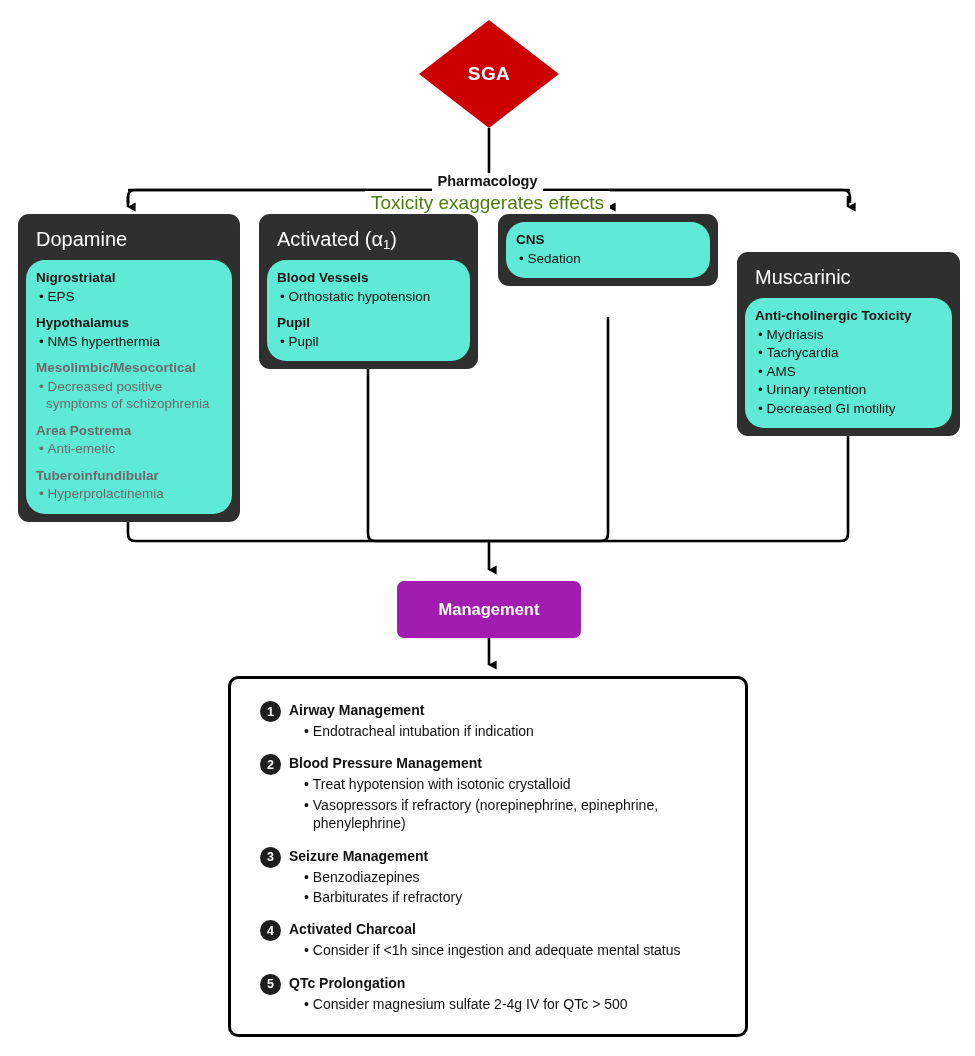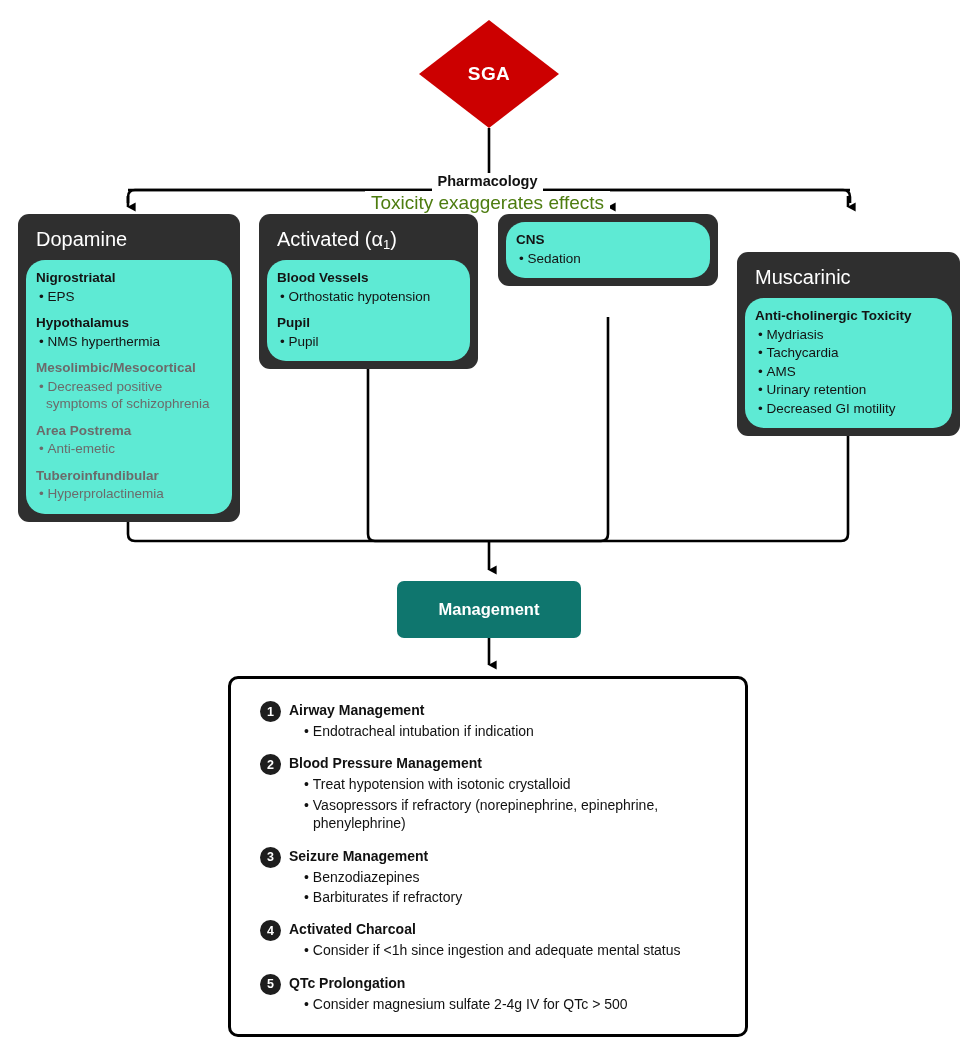--- a/index.html
+++ b/index.html
@@ -125,21 +125,21 @@
   .grp.muted .grp-head,
   .grp.muted .grp-item { color: #6b6b6b; }
 
   
   .mgmt-pill {
     position: absolute;
     left: 397px;
     top: 581px;
     width: 184px;
     height: 57px;
-    background: #0f766e;
+    background: #a21caf;
     border-radius: 7px;
     display: flex;
     align-items: center;
     justify-content: center;
   }
   .mgmt-pill span {
     color: #ffffff;
     font-size: 16.5px;
     font-weight: bold;
   }

